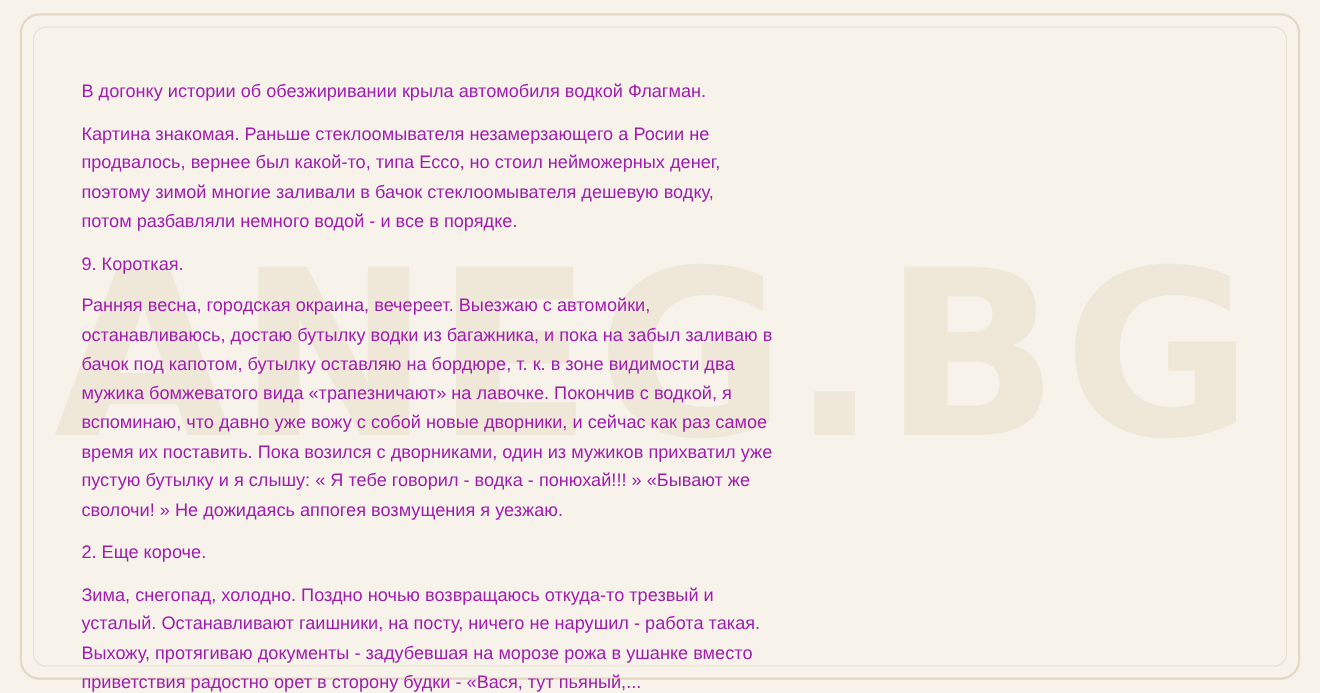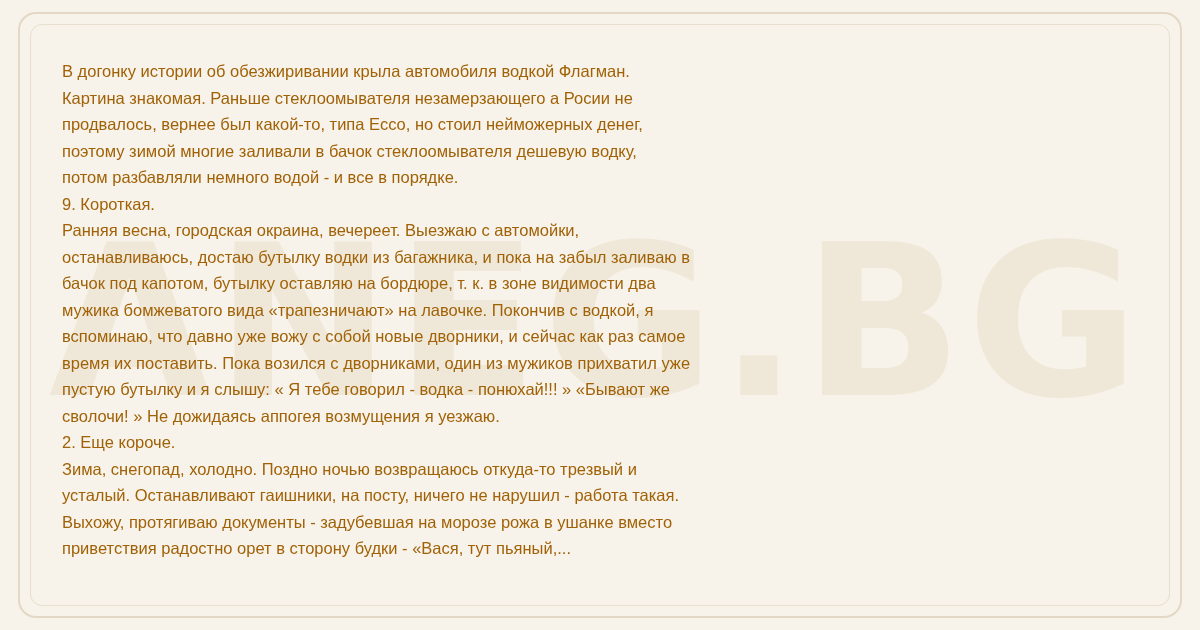--- a/index.html
+++ b/index.html
@@ -64,22 +64,22 @@
     white-space: nowrap;
     transform: translateY(8px);
   }
   .content {
     position: absolute;
     left: 62px;
     top: 58px;
     width: 1040px;
   }
   .para {
-    margin: 0;
-    color: #a16207;
+    margin: 12px;
+    color: #a21caf;
     font-size: 16.5px;
     line-height: 26.5px;
     font-family: "Liberation Sans", sans-serif;
     max-width: 620px;
   }
   .para.wide {
     max-width: 640px;
   }
 </style>
 </head>

